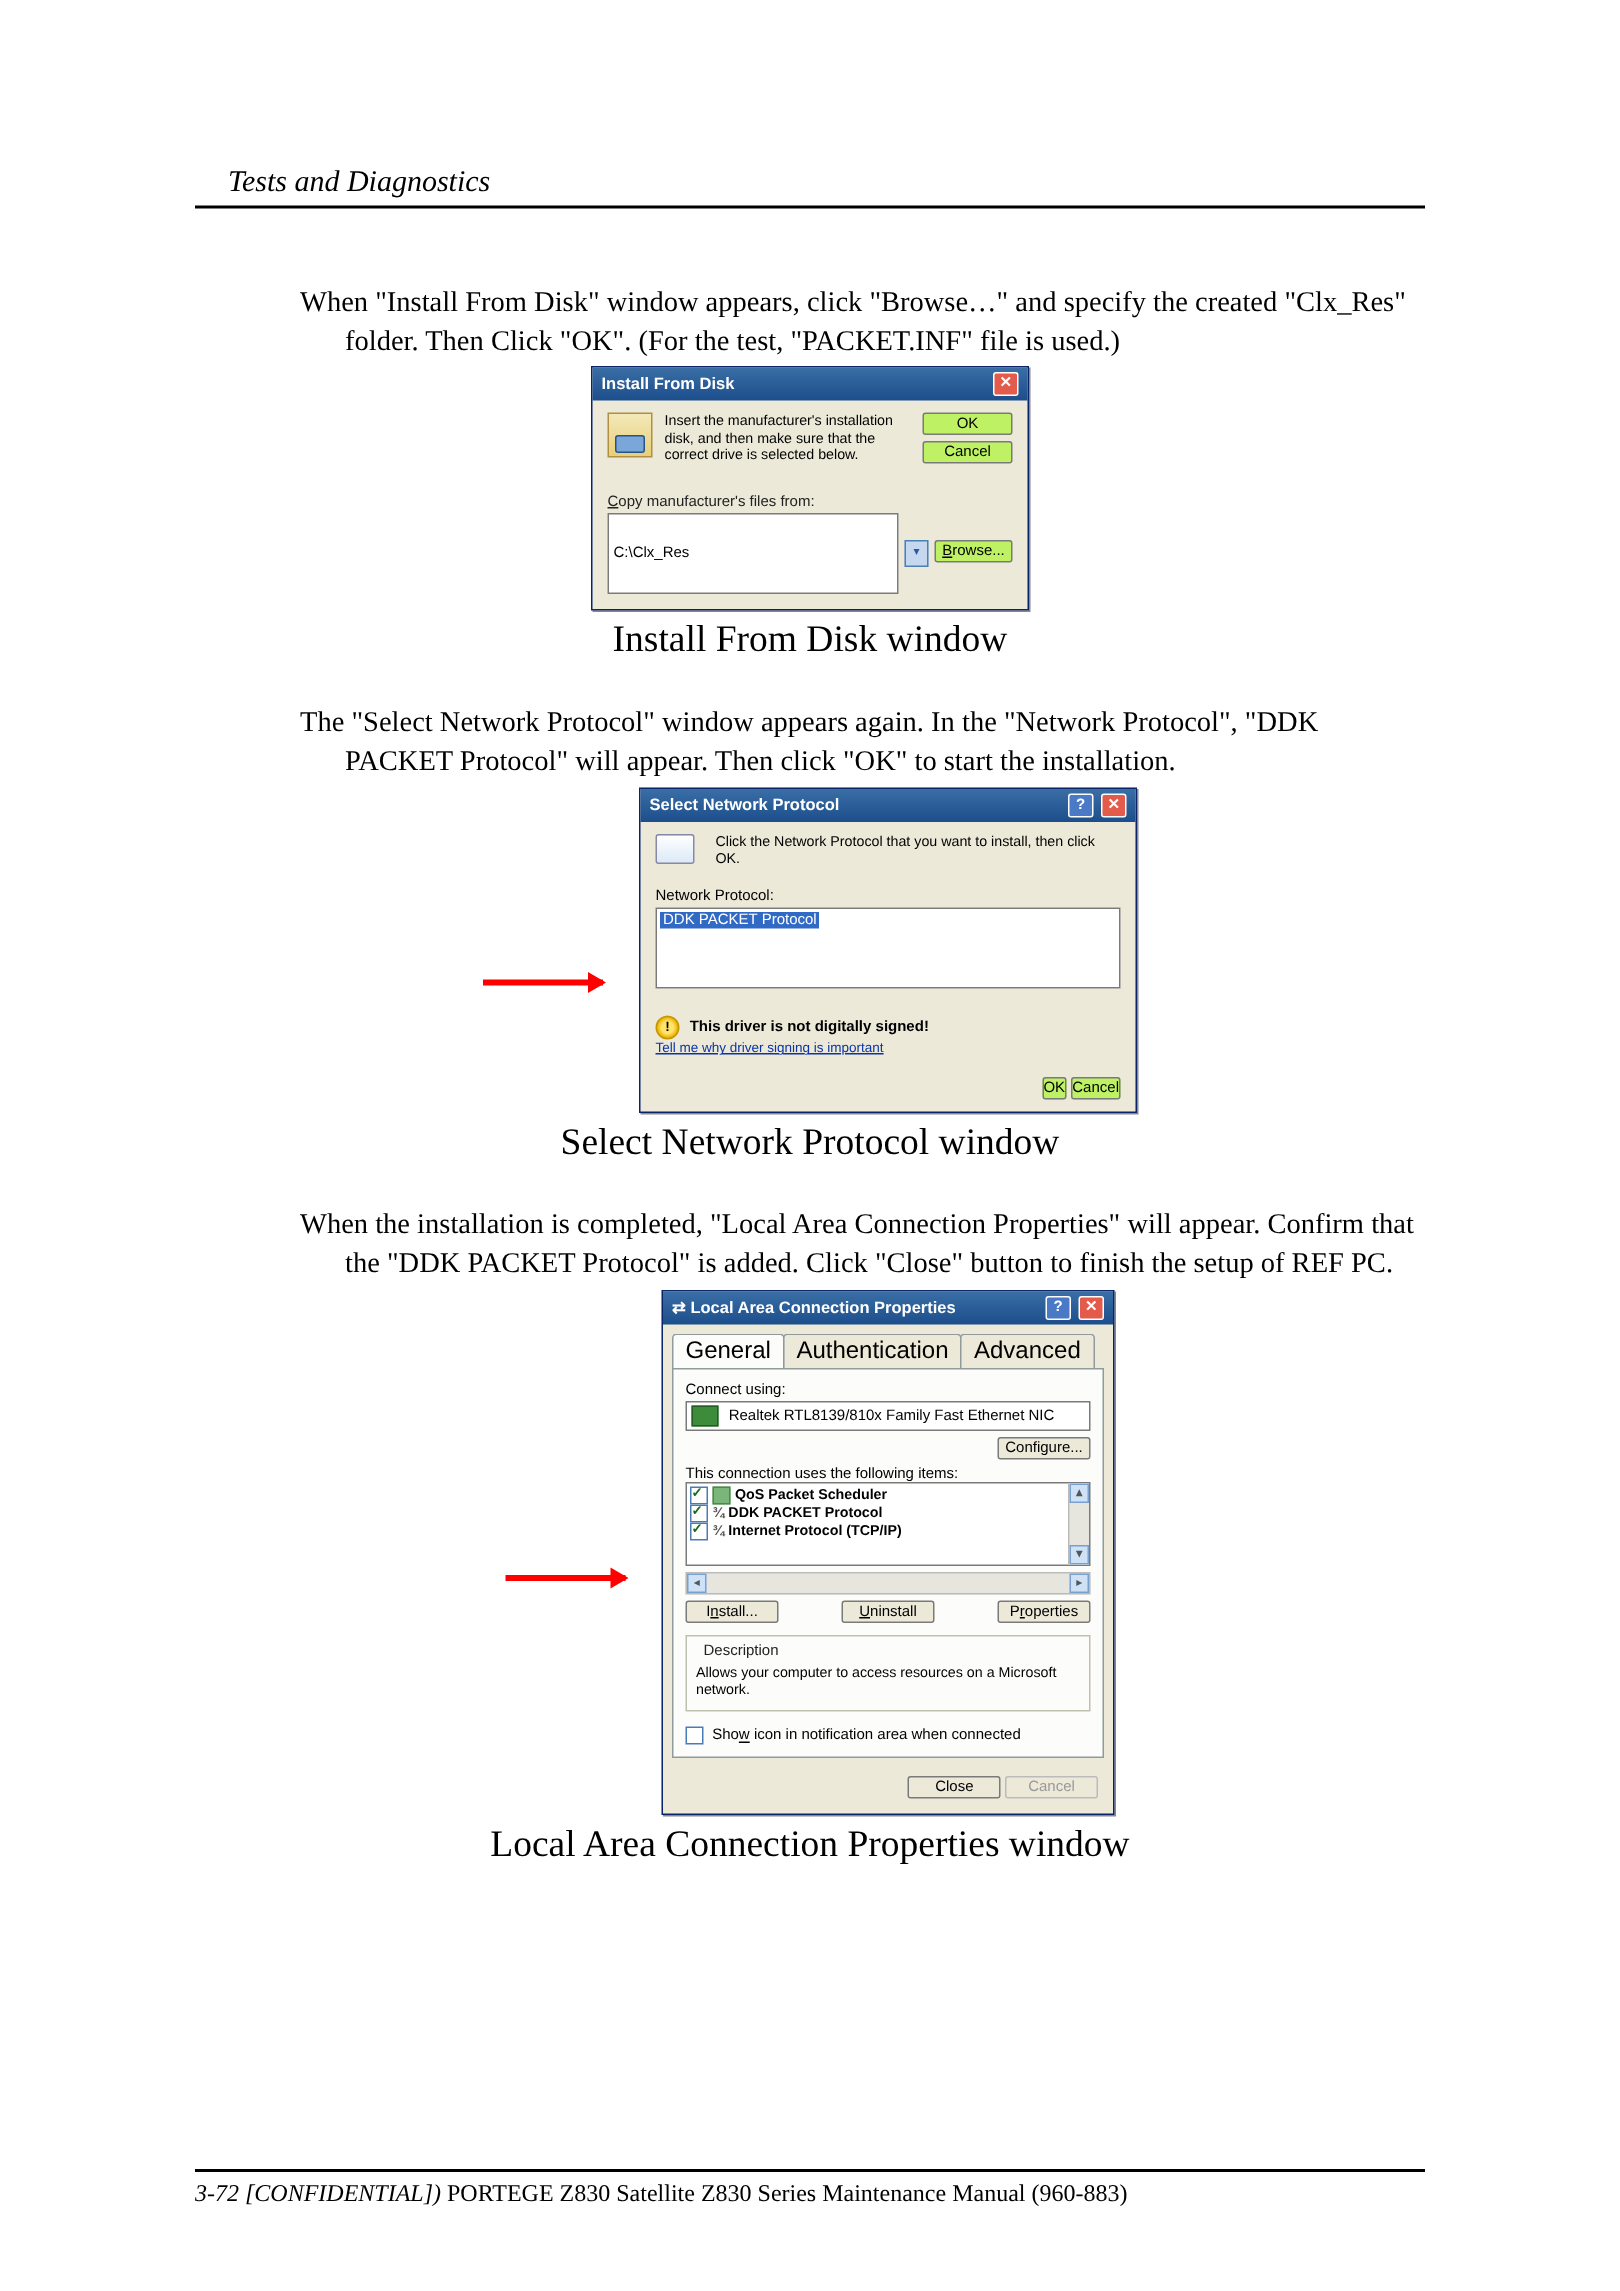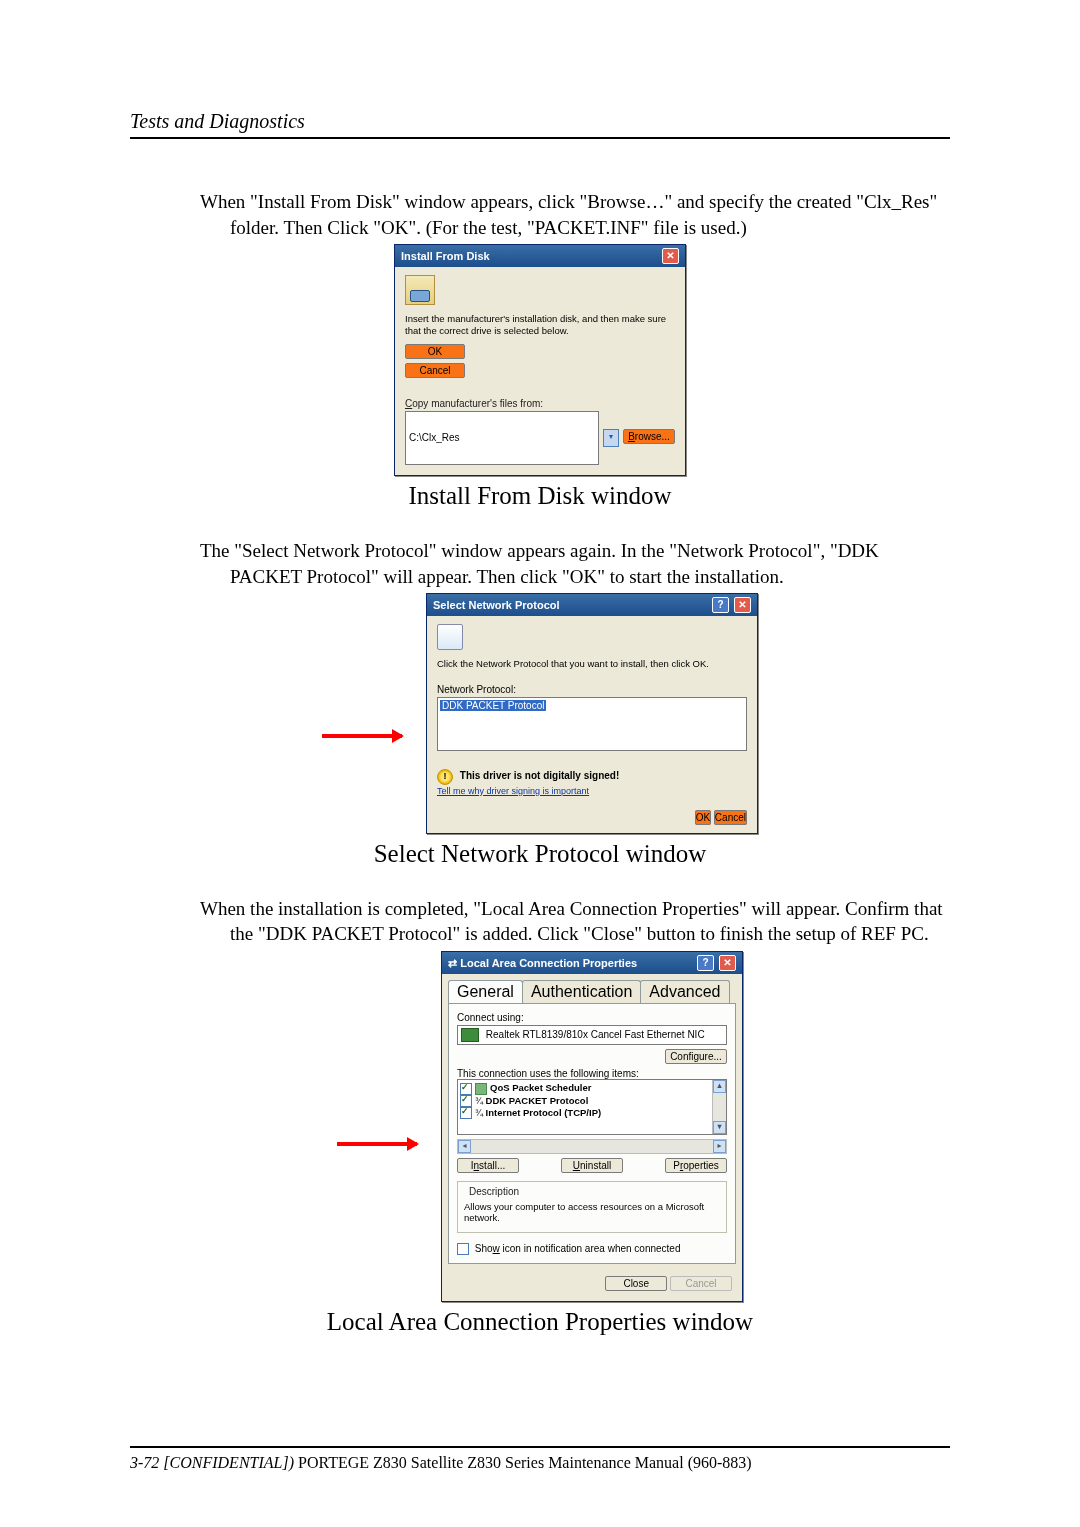--- a/index.html
+++ b/index.html
@@ -12,21 +12,21 @@
   }
   .page {
     padding: 110px 130px 60px 130px;
     box-sizing: border-box;
     min-height: 1527px;
     position: relative;
   }
   .header-title {
     font-style: italic;
     font-size: 20px;
-    margin-left: 0;
+    margin-left: 22px;
     margin-bottom: 4px;
   }
   .hr-thick {
     border: none;
     border-top: 2.5px solid #000;
     margin: 0 0 50px 0;
   }
   .body-text {
     font-size: 19px;
     line-height: 1.35;
@@ -102,40 +102,39 @@
     margin-left:2px;
     display:inline-block;
   }
   .dlg-title .qbtn { background:#4a79c5; }
   .dlg-body {
     padding: 8px 10px 10px 10px;
   }
   .dlg-row {
     display:flex;
     gap:8px;
-    flex-direction:column;
   }
   .disk-icon {
     width:28px;height:28px;
     flex:0 0 28px;
     background: linear-gradient(#f3e9b8,#e7cf7a);
     border:1px solid #b09040;
     position:relative;
   }
   .disk-icon::after {
     content:"";
     position:absolute;
     bottom:2px;left:4px;
     width:18px;height:10px;
     background:#7aa7d8;
     border:1px solid #26538a;
     border-radius:2px;
   }
   .dlg-btn {
-    background:#f97316;
+    background:#bef264;
     border:1px solid #7a7a7a;
     border-radius:2px;
     padding:1px 0;
     font-size:10px;
     width:58px;
     text-align:center;
     margin-bottom:4px;
   }
   .dlg-label {
     font-size:10px;
@@ -449,21 +448,21 @@
       </div>
       <div class="tabs">
         <div class="tab active">General</div>
         <div class="tab">Authentication</div>
         <div class="tab">Advanced</div>
       </div>
       <div class="tab-panel">
         <div>Connect using:</div>
         <div style="background:#fff;border:1px solid #7a7a7a;padding:2px 3px;margin-top:2px;">
           <span class="nic-icon"></span>
-          <span>Realtek RTL8139/810x Cancel Fast Ethernet NIC</span>
+          <span>Realtek RTL8139/810x Family Fast Ethernet NIC</span>
         </div>
         <div style="text-align:right;margin-top:4px;">
           <span class="mini-btn">Configure...</span>
         </div>
         <div style="margin-top:4px;">This connection uses the following items:</div>
         <div class="list2">
           <div><span class="chk on"></span><span class="svc-icon"></span><span>QoS Packet Scheduler</span></div>
           <div><span class="chk on"></span><span style="color:#555;">¾ </span><span>DDK PACKET Protocol</span></div>
           <div><span class="chk on"></span><span style="color:#555;">¾ </span><span>Internet Protocol (TCP/IP)</span></div>
           <div class="scroll">

